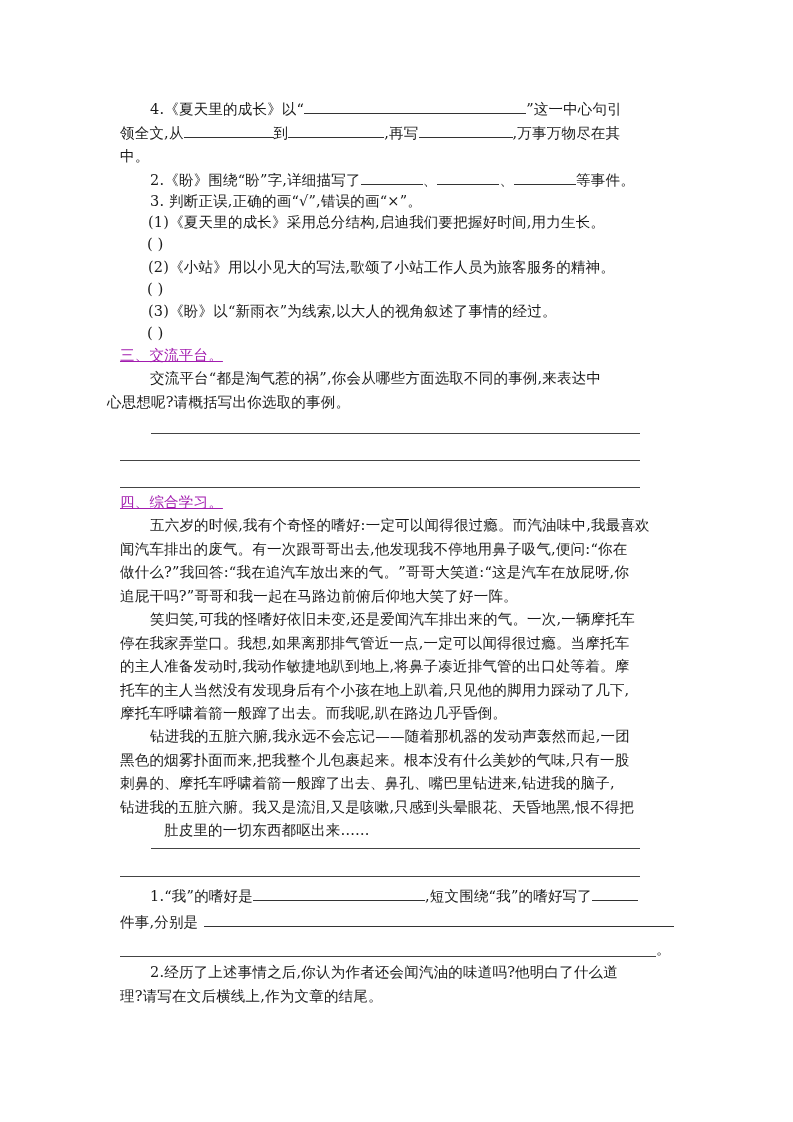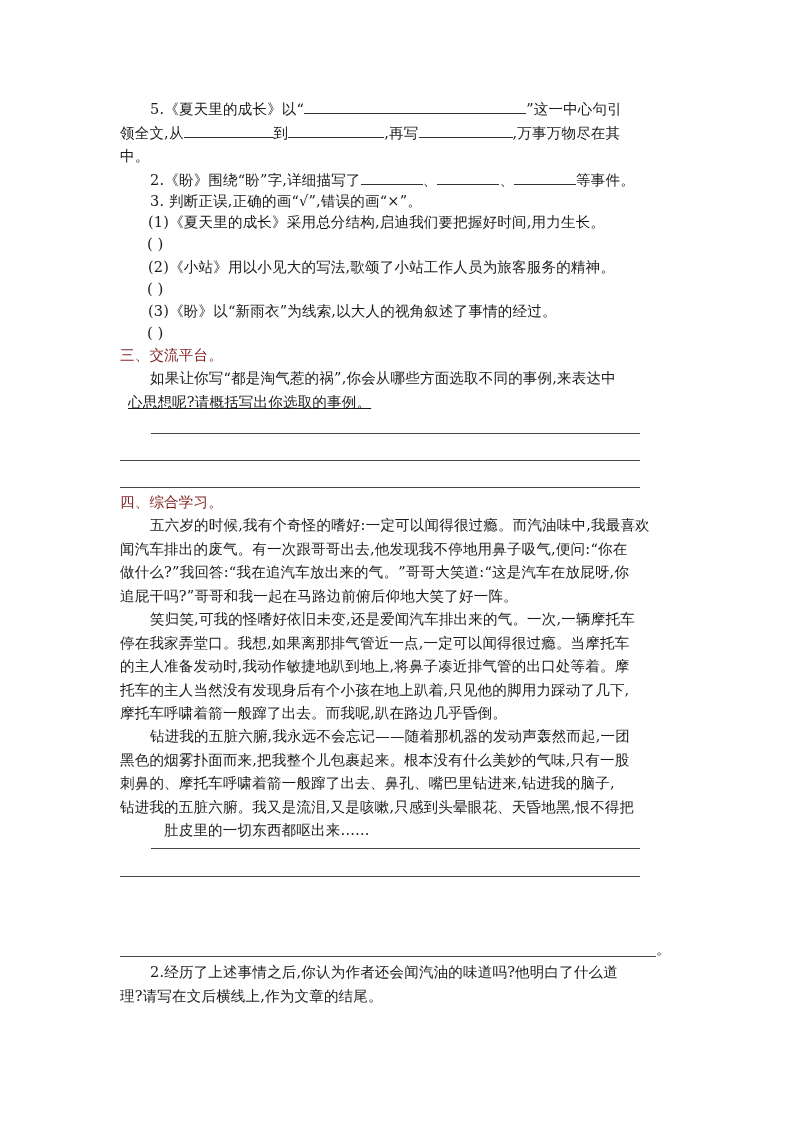--- a/index.html
+++ b/index.html
@@ -1,31 +1,31 @@
 <!DOCTYPE html>
 <html><head>
 <meta charset="utf-8">
 <style>
   html, body { margin: 0; padding: 0; background: #ffffff; }
   body { width: 793px; height: 1122px; position: relative; overflow: hidden;
          font-family: "DejaVu Serif", "Liberation Serif", serif; color: #1a1a1a; }
   .page { position: absolute; left: 0; top: 0; width: 793px; height: 1122px; }
   .ln { position: absolute; font-size: 14.5px; line-height: 18px; white-space: nowrap; letter-spacing: 0.2px; }
-  .green { color: #7f1d1d; }
+  .green { color: #a21caf; text-decoration: underline; }
   .blank { display: inline-block; border-bottom: 1px solid #333; height: 14px; vertical-align: baseline; }
   .rule { position: absolute; height: 0; border-top: 1.5px solid #444; }
   .paren { position: absolute; font-size: 15px; line-height: 18px; }
 </style>
 </head>
 <body>
 
 <div class="page">
 
   <div class="ln" style="left:150px; top:99px;">
-    <span>5.《夏天里的成长》以“</span><span class="blank" style="width:222px;"></span><span>”这一中心句引</span>
+    <span>4.《夏天里的成长》以“</span><span class="blank" style="width:222px;"></span><span>”这一中心句引</span>
   </div>
   <div class="ln" style="left:120px; top:123px;text-align:right;">
     <span>领全文,从</span><span class="blank" style="width:90px;"></span><span>到</span><span class="blank" style="width:96px;"></span><span>,再写</span><span class="blank" style="width:94px;"></span><span>,万事万物尽在其</span>
   </div>
   <div class="ln" style="left:120px; top:147px;">
     <span>中。</span>
   </div>
 
   <div class="ln" style="left:150px; top:170px;">
     <span>2.《盼》围绕“盼”字,详细描写了</span><span class="blank" style="width:62px;"></span><span>、</span><span class="blank" style="width:62px;"></span><span>、</span><span class="blank" style="width:62px;"></span><span>等事件。</span>
@@ -36,22 +36,22 @@
   <div class="ln" style="left:148px; top:213px;">(1)《夏天里的成长》采用总分结构,启迪我们要把握好时间,用力生长。</div>
   <div class="paren" style="left:147px; top:235px;">(        )</div>
 
   <div class="ln" style="left:148px; top:258px;">(2)《小站》用以小见大的写法,歌颂了小站工作人员为旅客服务的精神。</div>
   <div class="paren" style="left:147px; top:280px;">(        )</div>
 
   <div class="ln" style="left:148px; top:302px;">(3)《盼》以“新雨衣”为线索,以大人的视角叙述了事情的经过。</div>
   <div class="paren" style="left:147px; top:324px;">(        )</div>
 
   <div class="ln green" style="left:120px; top:346px;">三、交流平台。</div>
-  <div class="ln" style="left:150px; top:369px;">如果让你写“都是淘气惹的祸”,你会从哪些方面选取不同的事例,来表达中</div>
-  <div class="ln" style="left:128px; top:393px;text-decoration:underline;">心思想呢?请概括写出你选取的事例。</div>
+  <div class="ln" style="left:150px; top:369px;">交流平台“都是淘气惹的祸”,你会从哪些方面选取不同的事例,来表达中</div>
+  <div class="ln" style="left:107px; top:393px;">心思想呢?请概括写出你选取的事例。</div>
 
   <div class="rule" style="left:151px; top:433px; width:489px;"></div>
   <div class="rule" style="left:120px; top:460px; width:520px;"></div>
   <div class="rule" style="left:120px; top:487px; width:520px;"></div>
 
   <div class="ln green" style="left:120px; top:493px;">四、综合学习。</div>
 
   <div class="ln" style="left:150px; top:516px;">五六岁的时候,我有个奇怪的嗜好:一定可以闻得很过瘾。而汽油味中,我最喜欢</div>
   <div class="ln" style="left:120px; top:540px;">闻汽车排出的废气。有一次跟哥哥出去,他发现我不停地用鼻子吸气,便问:“你在</div>
   <div class="ln" style="left:120px; top:563px;">做什么?”我回答:“我在追汽车放出来的气。”哥哥大笑道:“这是汽车在放屁呀,你</div>
@@ -63,19 +63,25 @@
   <div class="ln" style="left:120px; top:704px;">摩托车呼啸着箭一般蹿了出去。而我呢,趴在路边几乎昏倒。</div>
   <div class="ln" style="left:150px; top:727px;">钻进我的五脏六腑,我永远不会忘记——随着那机器的发动声轰然而起,一团</div>
   <div class="ln" style="left:120px; top:751px;">黑色的烟雾扑面而来,把我整个儿包裹起来。根本没有什么美妙的气味,只有一股</div>
   <div class="ln" style="left:120px; top:774px;">刺鼻的、摩托车呼啸着箭一般蹿了出去、鼻孔、嘴巴里钻进来,钻进我的脑子,</div>
   <div class="ln" style="left:120px; top:798px;">钻进我的五脏六腑。我又是流泪,又是咳嗽,只感到头晕眼花、天昏地黑,恨不得把</div>
   <div class="ln" style="left:120px; top:821px;margin-left:44px;">肚皮里的一切东西都呕出来……</div>
 
   <div class="rule" style="left:151px; top:848px; width:489px;"></div>
   <div class="rule" style="left:120px; top:876px; width:520px;"></div>
 
+  <div class="ln" style="left:150px; top:886px;">
+    <span>1.“我”的嗜好是</span><span class="blank" style="width:172px;"></span><span>,短文围绕“我”的嗜好写了</span><span class="blank" style="width:46px;"></span>
+  </div>
+  <div class="ln" style="left:120px; top:912px;">
+    <span>件事,分别是</span><span class="blank" style="width:470px; margin-left:6px;"></span>
+  </div>
   <div class="rule" style="left:120px; top:956px; width:536px; border-top-width:1px;"></div>
   <div class="ln" style="left:656px; top:940px;">。</div>
 
   <div class="ln" style="left:150px; top:963px;">2.经历了上述事情之后,你认为作者还会闻汽油的味道吗?他明白了什么道</div>
   <div class="ln" style="left:120px; top:987px;">理?请写在文后横线上,作为文章的结尾。</div>
 
 </div>
 
 </body></html>

